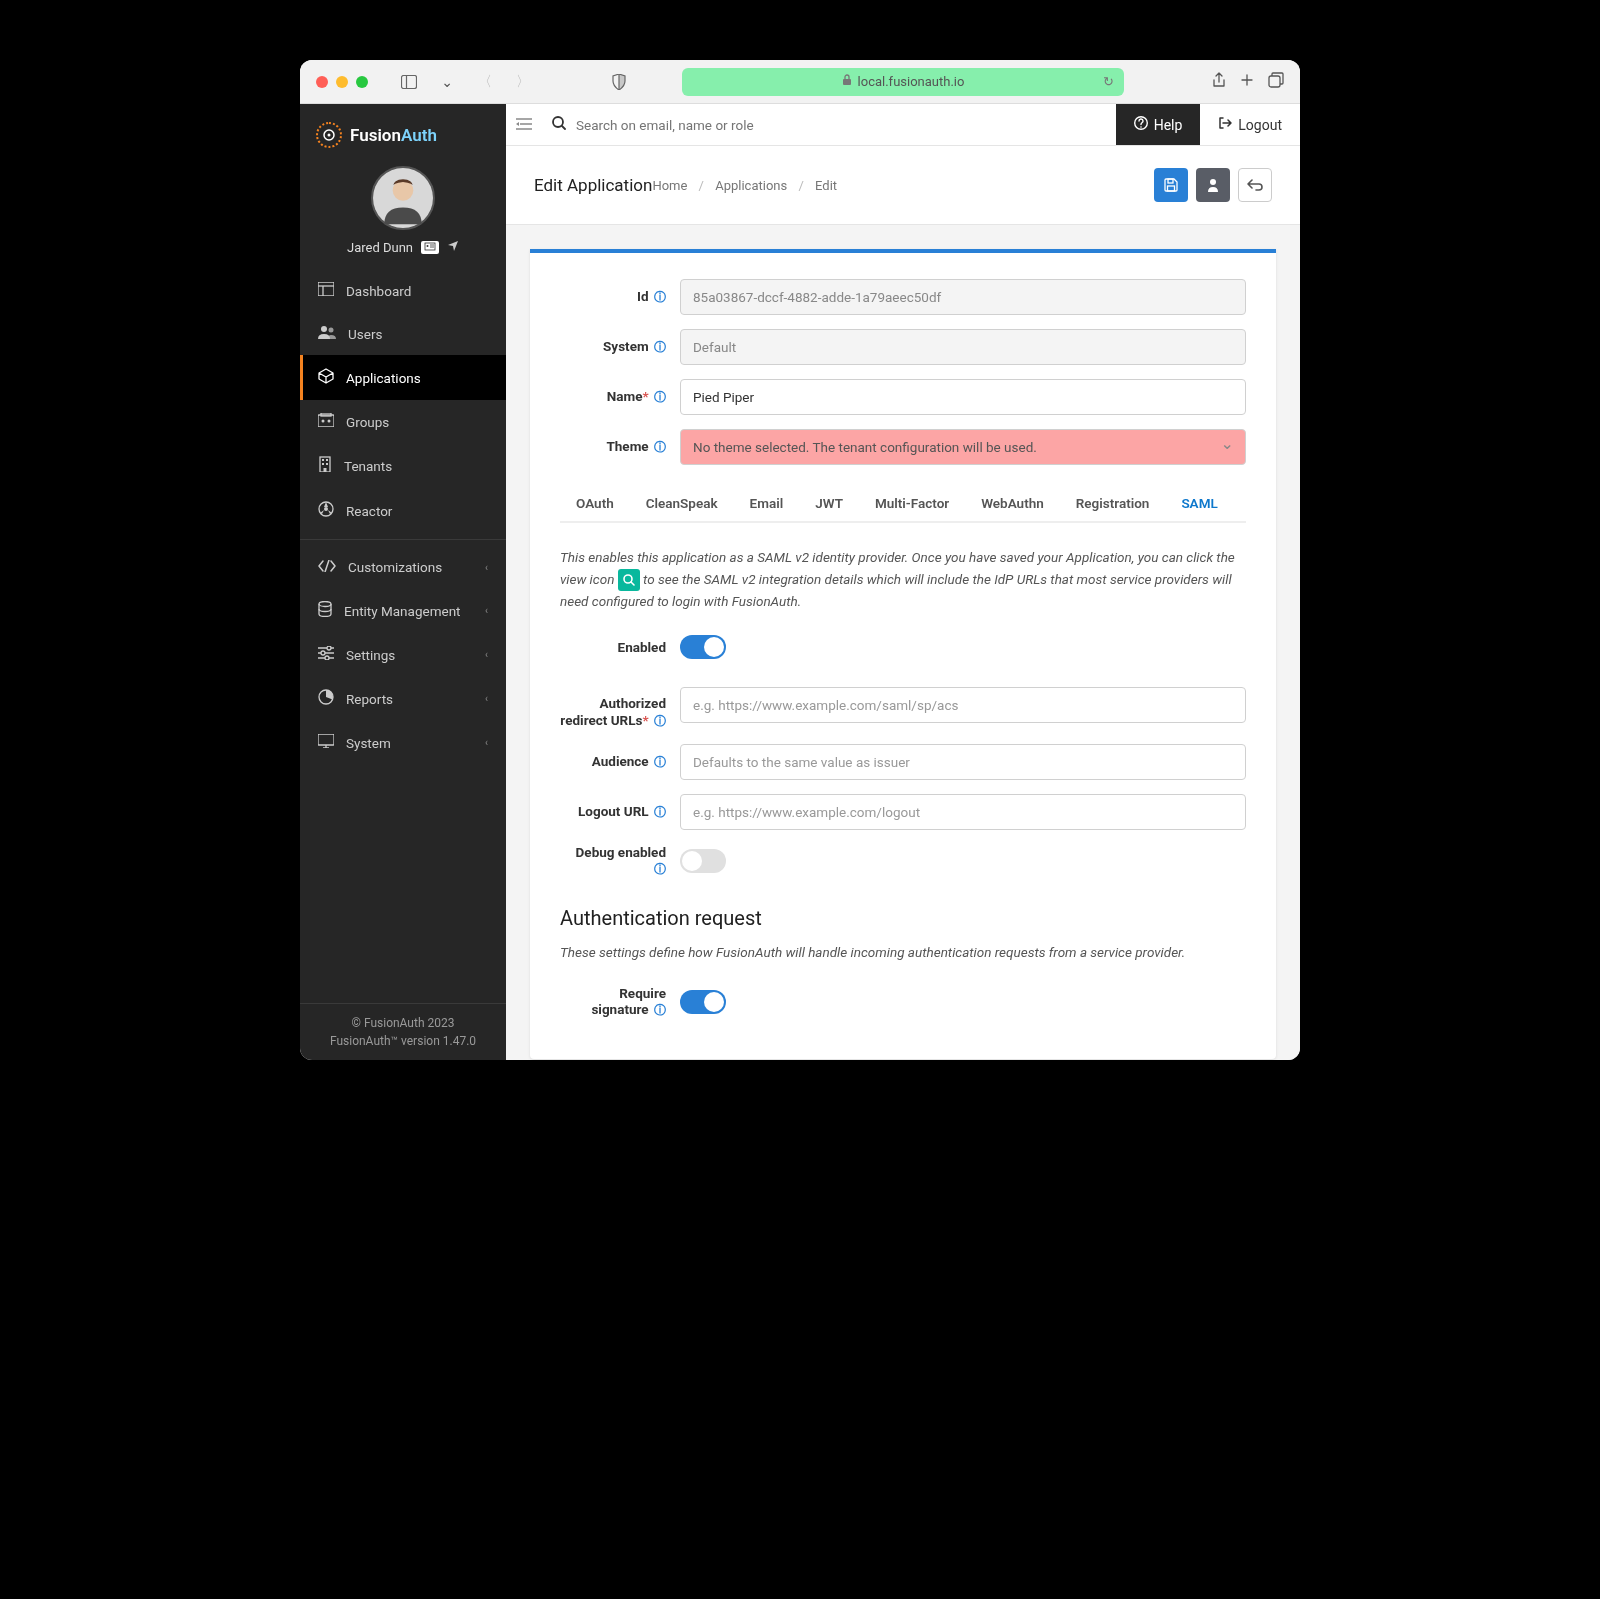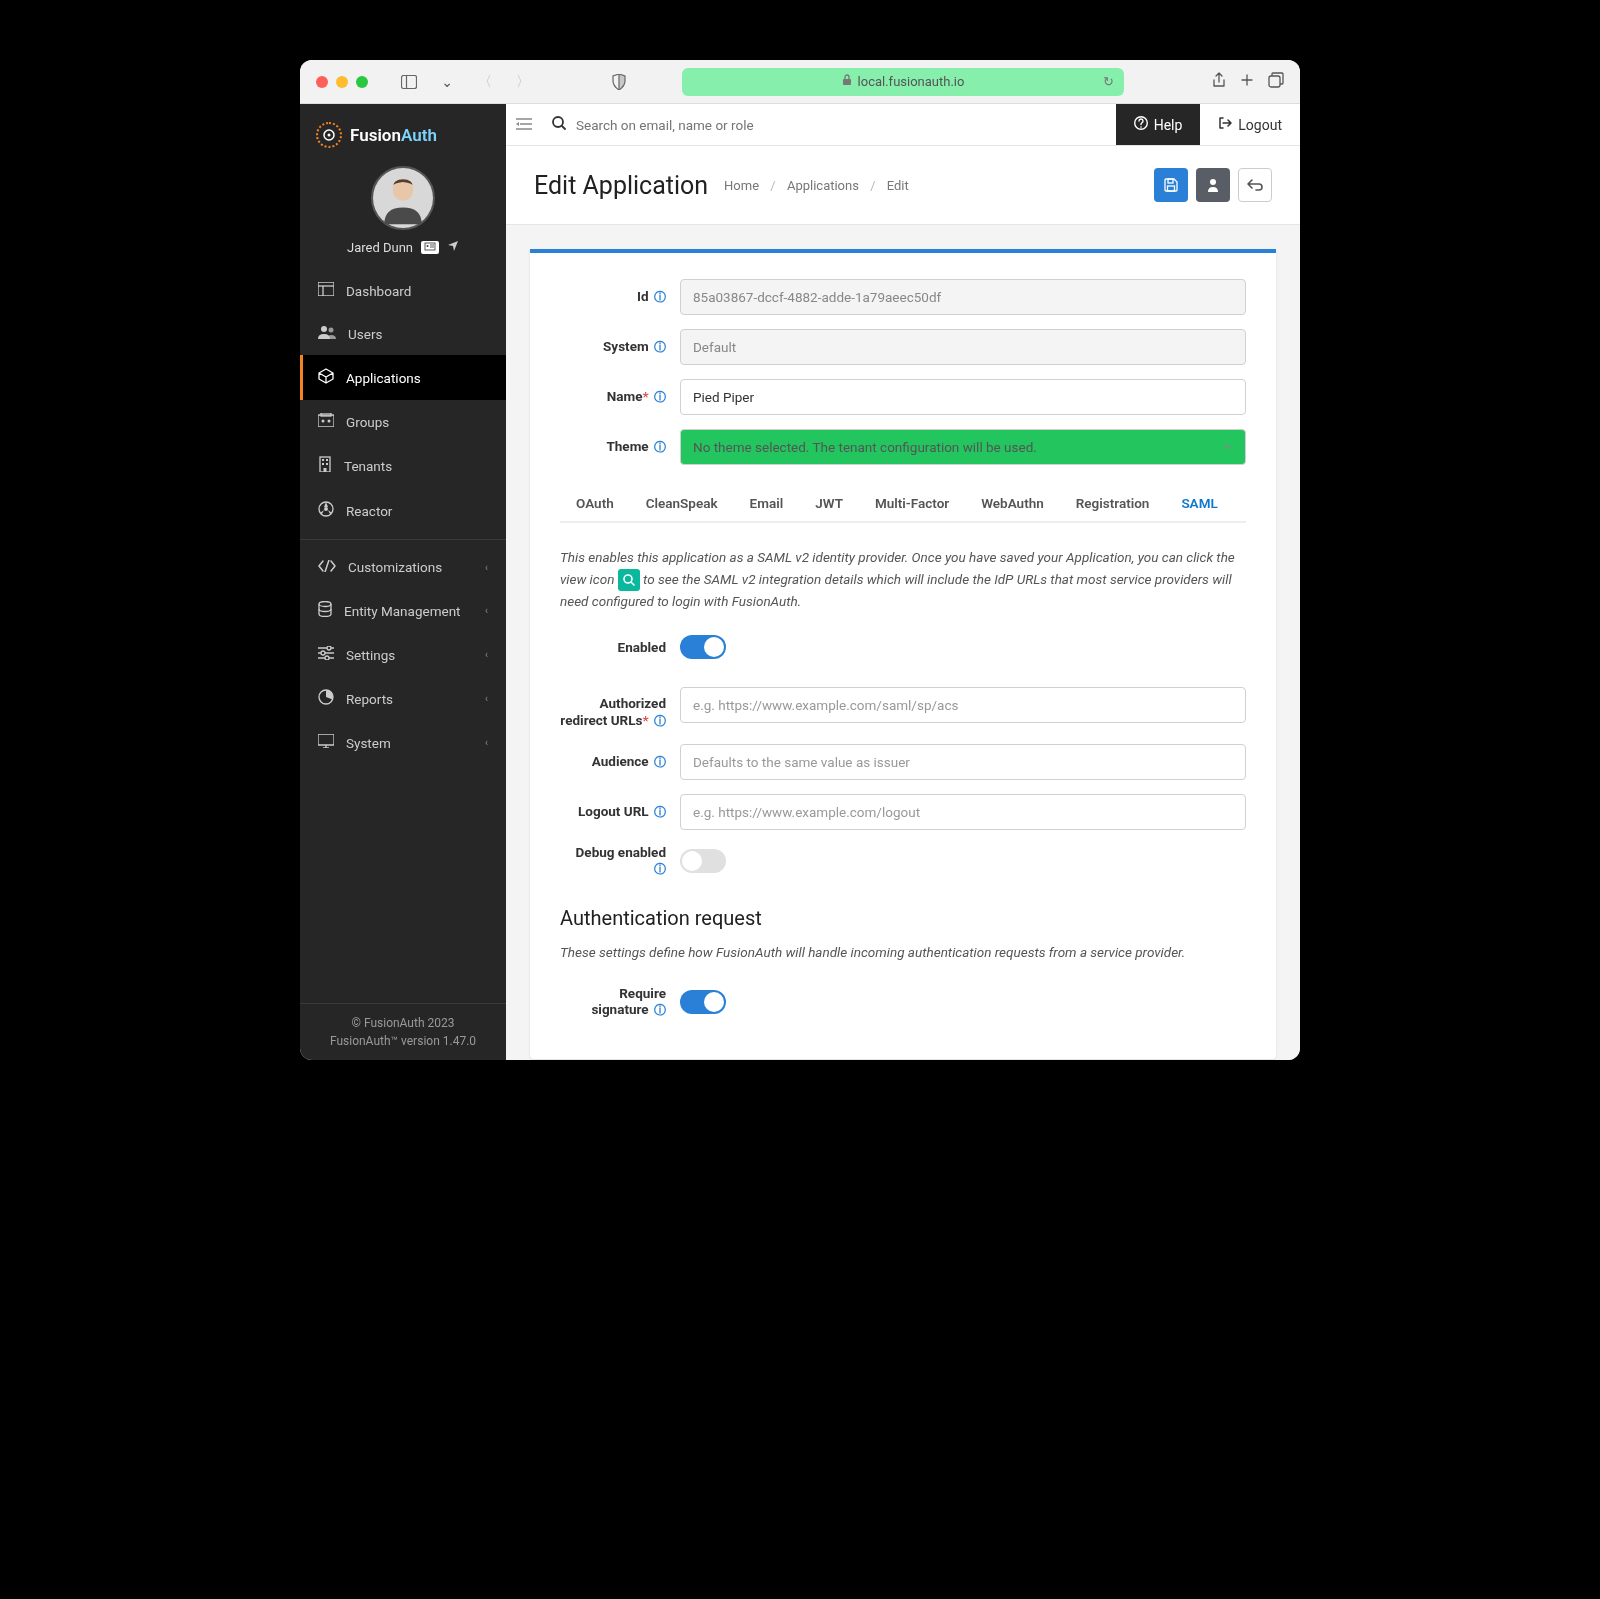--- a/index.html
+++ b/index.html
@@ -40,42 +40,42 @@
 
 .main { flex: 1; display: flex; flex-direction: column; overflow: hidden; }
 .topbar { height: 42px; background: #fff; display: flex; align-items: center; border-bottom: 1px solid #e5e5e5; }
 .tb-toggle { width: 36px; text-align: center; color: #888; cursor: pointer; }
 .tb-search { flex: 1; display: flex; align-items: center; gap: 10px; padding: 0 10px; }
 .tb-search input { border: none; outline: none; font-size: 13.5px; color: #555; width: 100%; }
 .tb-help { background: #262626; color: #fff; padding: 0 18px; height: 100%; display: flex; align-items: center; font-size: 14px; gap: 6px; cursor: pointer; }
 .tb-logout { padding: 0 18px; height: 100%; display: flex; align-items: center; font-size: 14px; color: #333; gap: 6px; cursor: pointer; }
 
 .page-header { background: #fff; padding: 22px 28px; display: flex; align-items: center; border-bottom: 1px solid #e5e5e5; }
-.page-title { font-size: 25px; font-weight: 400; color: #212121; margin-right: 16px; }
+.page-title { font-size: 17px; font-weight: 400; color: #212121; }
 .breadcrumb { font-size: 13px; color: #777; }
 .breadcrumb a { color: #777; text-decoration: none; cursor: pointer; }
 .breadcrumb .sep { margin: 0 8px; color: #bbb; }
 .header-actions { margin-left: auto; display: flex; gap: 8px; }
 .icon-btn { width: 34px; height: 34px; border-radius: 4px; display: flex; align-items: center; justify-content: center; color: #fff; cursor: pointer; font-size: 14px; border: none; }
 .btn-blue { background: #2980d6; }
 .btn-gray { background: #595d66; }
 .btn-white { background: #fff; border: 1px solid #ccc; color: #555; }
 
 .content { flex: 1; background: #f4f4f4; overflow-y: auto; padding: 24px; }
 .panel { border-top: 4px solid #2980d6; background: #fff; border-radius: 0 0 4px 4px; box-shadow: 0 1px 3px rgba(0,0,0,0.1); }
 .panel-body { padding: 26px 30px; }
 
 .form-row { display: flex; align-items: center; margin-bottom: 14px; }
 .form-label { width: 120px; text-align: right; padding-right: 14px; font-size: 13.5px; font-weight: 700; color: #333; }
 .form-label .req { color: #d9534f; }
 .form-label .info { color: #2980d6; font-size: 12px; margin-left: 2px; cursor: pointer; }
 .form-control { flex: 1; height: 36px; border: 1px solid #d0d0d0; border-radius: 4px; padding: 0 12px; font-size: 13.5px; color: #333; background: #fff; outline: none; }
 .form-control:disabled, .form-control.readonly { background: #f4f4f4; color: #888; }
 .form-control::placeholder { color: #999; }
-.form-select { flex: 1; height: 36px; border: 1px solid #d0d0d0; border-radius: 4px; padding: 0 12px; font-size: 13.5px; color: #555; background: #22c55e; appearance: none; position: relative; }
+.form-select { flex: 1; height: 36px; border: 1px solid #d0d0d0; border-radius: 4px; padding: 0 12px; font-size: 13.5px; color: #555; background: #fca5a5; appearance: none; position: relative; }
 .select-wrap { flex: 1; position: relative; }
 .select-wrap::after { content: '⌄'; position: absolute; right: 12px; top: 5px; color: #888; pointer-events: none; font-size: 16px; }
 
 .tabs { display: flex; border-bottom: 2px solid #eee; margin: 20px 0 24px; overflow-x: auto; }
 .tab { padding: 10px 16px; font-size: 13.5px; font-weight: 600; color: #555; cursor: pointer; white-space: nowrap; border-bottom: 2px solid transparent; margin-bottom: -2px; }
 .tab.active { color: #0e78cc; border-bottom-color: #0e78cc; }
 
 .desc { font-size: 13.5px; font-style: italic; color: #555; line-height: 1.6; margin-bottom: 22px; }
 .desc .view-icon { display: inline-flex; width: 22px; height: 22px; background: #09b89d; color: #fff; border-radius: 3px; align-items: center; justify-content: center; font-size: 12px; font-style: normal; vertical-align: middle; }
 

